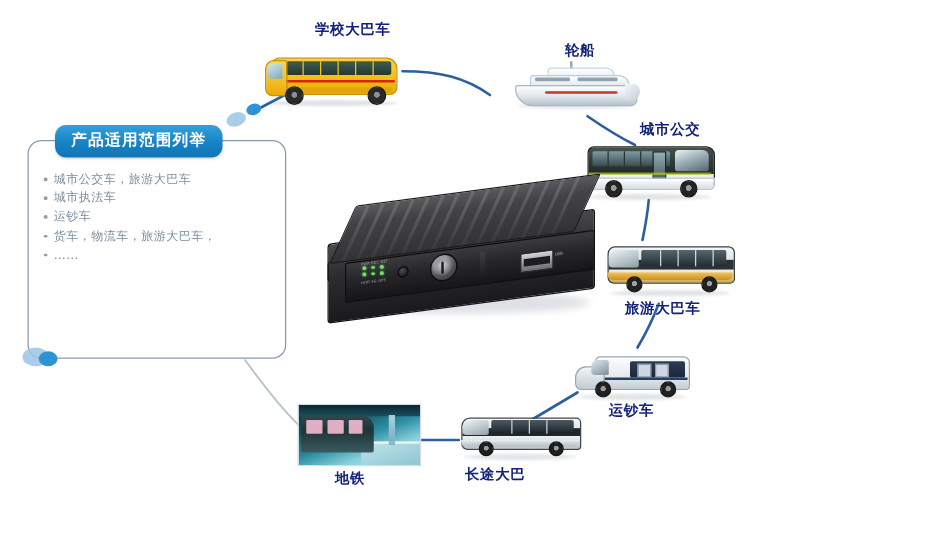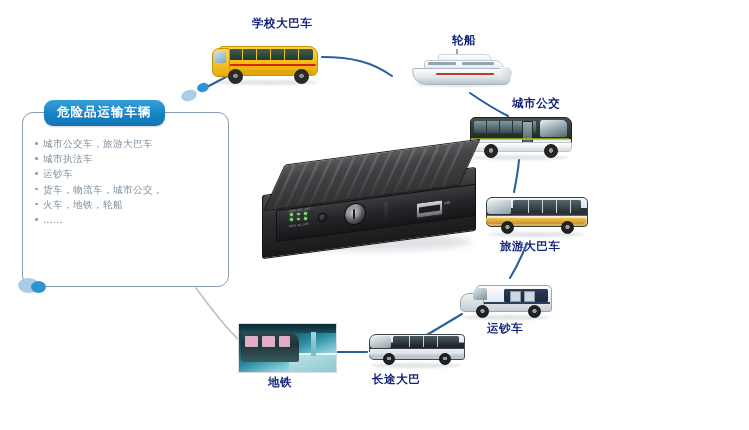--- a/index.html
+++ b/index.html
@@ -245,29 +245,28 @@
       <path d="M462,314 C445,324 432,332 420,339"></path>
       <path d="M367,352 C352,352 344,352 337,352"></path>
     </g>
     <g fill="none" stroke="#b9c3cb" stroke-width="1.6" stroke-linecap="round">
       <path d="M196,288 C212,310 228,330 240,341"></path>
     </g>
   </svg>
 
   <div class="infobox"></div>
 
-  <div class="info-title">危险品运输车辆</div>
+  <div class="info-title">产品适用范围列举</div>
 
   <div class="info-body">
     <ul class="info-list">
       <li>城市公交车，旅游大巴车</li>
       <li>城市执法车</li>
       <li>运钞车</li>
-      <li>货车，物流车，城市公交，</li>
-      <li>火车，地铁，轮船</li>
+      <li>货车，物流车，旅游大巴车，</li>
       <li class="dots-small">……</li>
     </ul>
   </div>
 
   <span class="dot dot-b"></span>
   <span class="dot dot-a"></span>
   <span class="dot dot-c"></span>
   <span class="dot dot-d"></span>
 
   <div class="node schoolbus">

